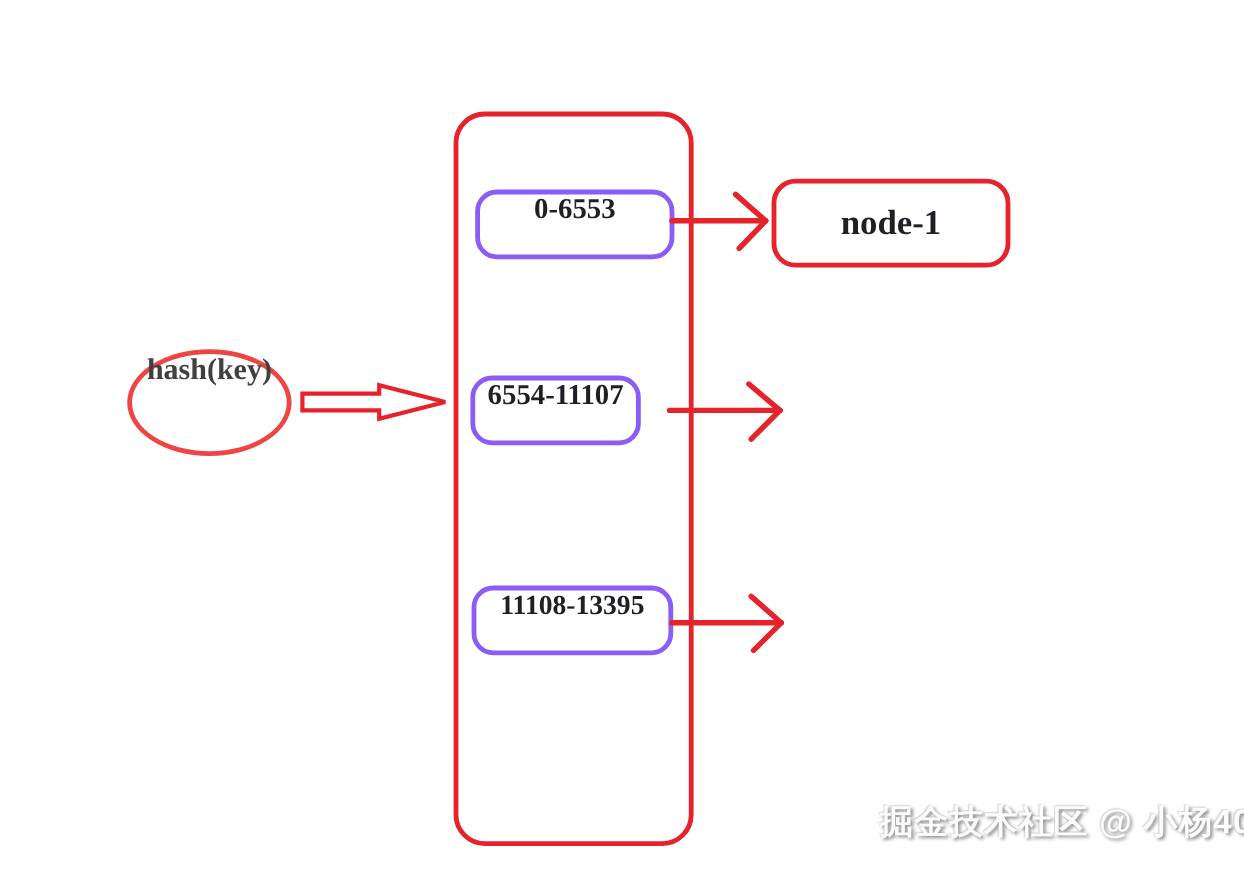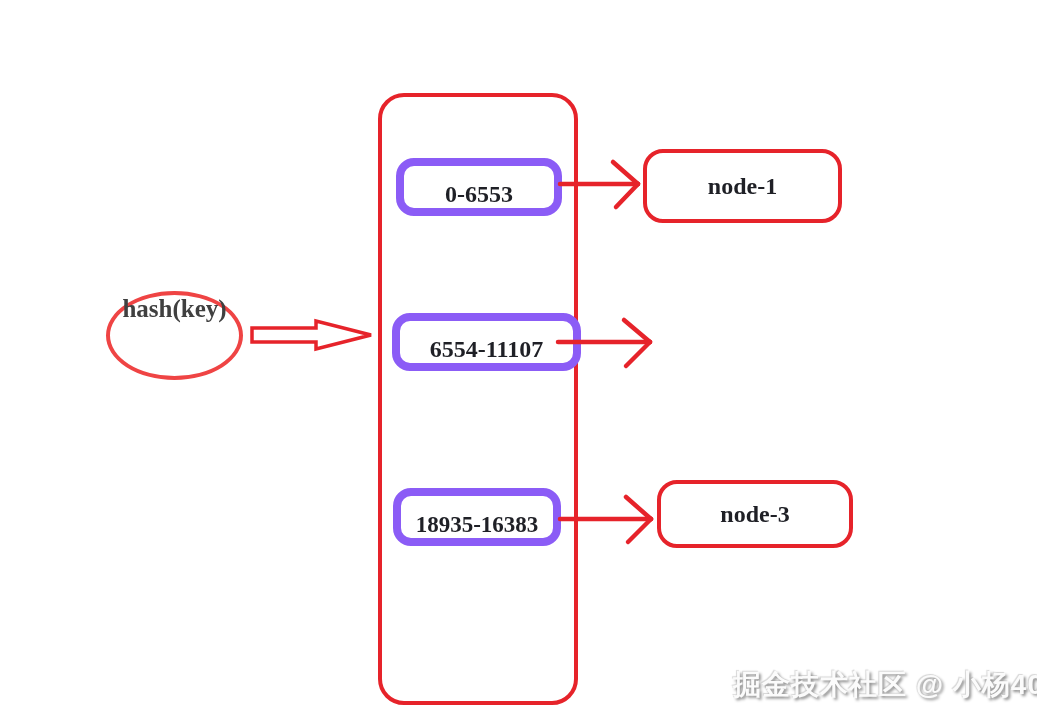--- a/index.html
+++ b/index.html
@@ -27,45 +27,45 @@
     top: 93px;
     width: 200px;
     height: 612px;
     border: 4px solid #e6232a;
     border-radius: 26px;
     box-sizing: border-box;
     background: #ffffff;
   }
   .slot-box {
     position: absolute;
-    border: 8px solid #8b5cf6;
+    border: 4px solid #8b5cf6;
     border-radius: 18px;
     box-sizing: border-box;
     background: #ffffff;
     display: flex;
-    align-items: flex-end;
+    align-items: flex-start;
     justify-content: center;
     font-size: 24px;
     font-weight: bold;
     color: #1f2026;
     z-index: 2;
   }
   .slot-1 { left: 396px; top: 158px; width: 166px; height: 58px; }
-  .slot-2 { left: 392px; top: 313px; width: 189px; height: 58px; }
+  .slot-2 { left: 392px; top: 313px; width: 142px; height: 58px; }
   .slot-3 { left: 393px; top: 488px; width: 168px; height: 58px; font-size: 23px; }
   .node-box {
     position: absolute;
     border: 4px solid #e6232a;
     border-radius: 20px;
     box-sizing: border-box;
     background: #ffffff;
     display: flex;
     align-items: center;
     justify-content: center;
-    font-size: 24px;
+    font-size: 29px;
     font-weight: bold;
     color: #1f2026;
     z-index: 2;
   }
   .node-1 { left: 643px; top: 149px; width: 199px; height: 74px; }
   .node-2 { left: 646px; top: 313px; width: 199px; height: 70px; }
   .node-3 { left: 657px; top: 480px; width: 196px; height: 68px; }
   .hash-ellipse {
     position: absolute;
     left: 106px;
@@ -118,28 +118,25 @@
     <span>hash(key)</span>
   </div>
 
   <div class="slot-box slot-1">
     <span>0-6553</span>
   </div>
   <div class="slot-box slot-2">
     <span>6554-11107</span>
   </div>
   <div class="slot-box slot-3">
-    <span>18935-16383</span>
+    <span>11108-13395</span>
   </div>
 
   <div class="node-box node-1">
     <span>node-1</span>
-  </div>
-  <div class="node-box node-3">
-    <span>node-3</span>
   </div>
 
   <svg class="arrow-layer" viewBox="0 0 1037 727" xmlns="http://www.w3.org/2000/svg">
 
     <polygon points="252,328 316,328 316,321 371,335 316,349 316,342 252,342" fill="#ffffff" stroke="#e6232a" stroke-width="3.5" stroke-linejoin="miter"></polygon>
 
     <g stroke="#e6232a" stroke-width="4.5" fill="none" stroke-linecap="round">
       <line x1="560" y1="184" x2="638" y2="184"></line>
       <line x1="638" y1="184" x2="613" y2="162"></line>
       <line x1="638" y1="184" x2="616" y2="207"></line>

